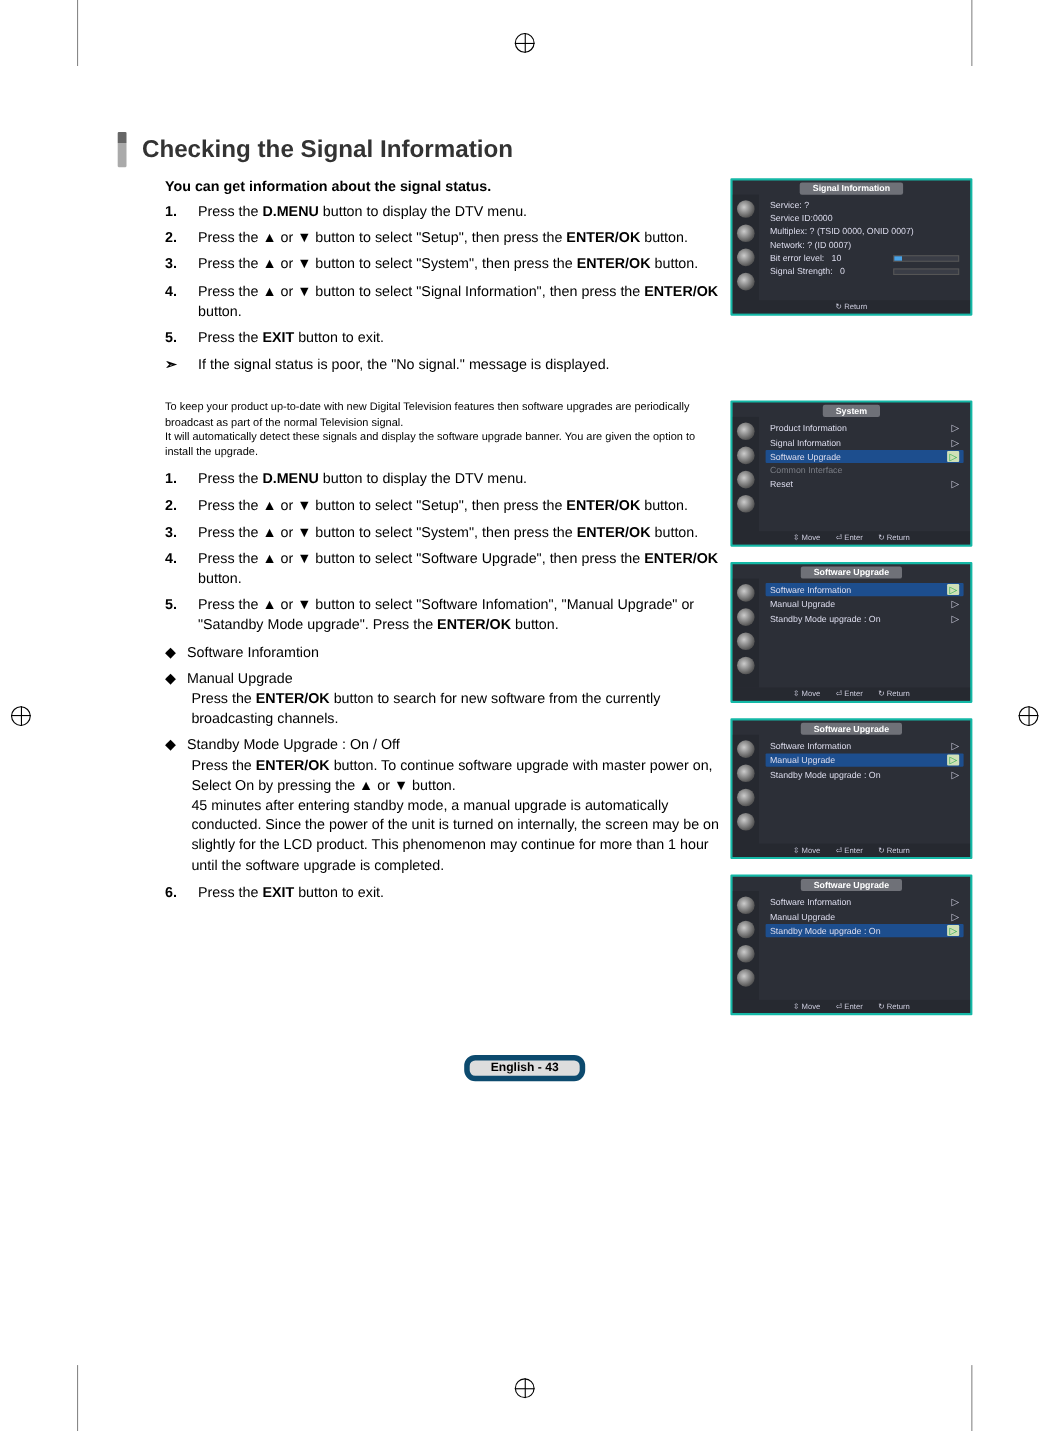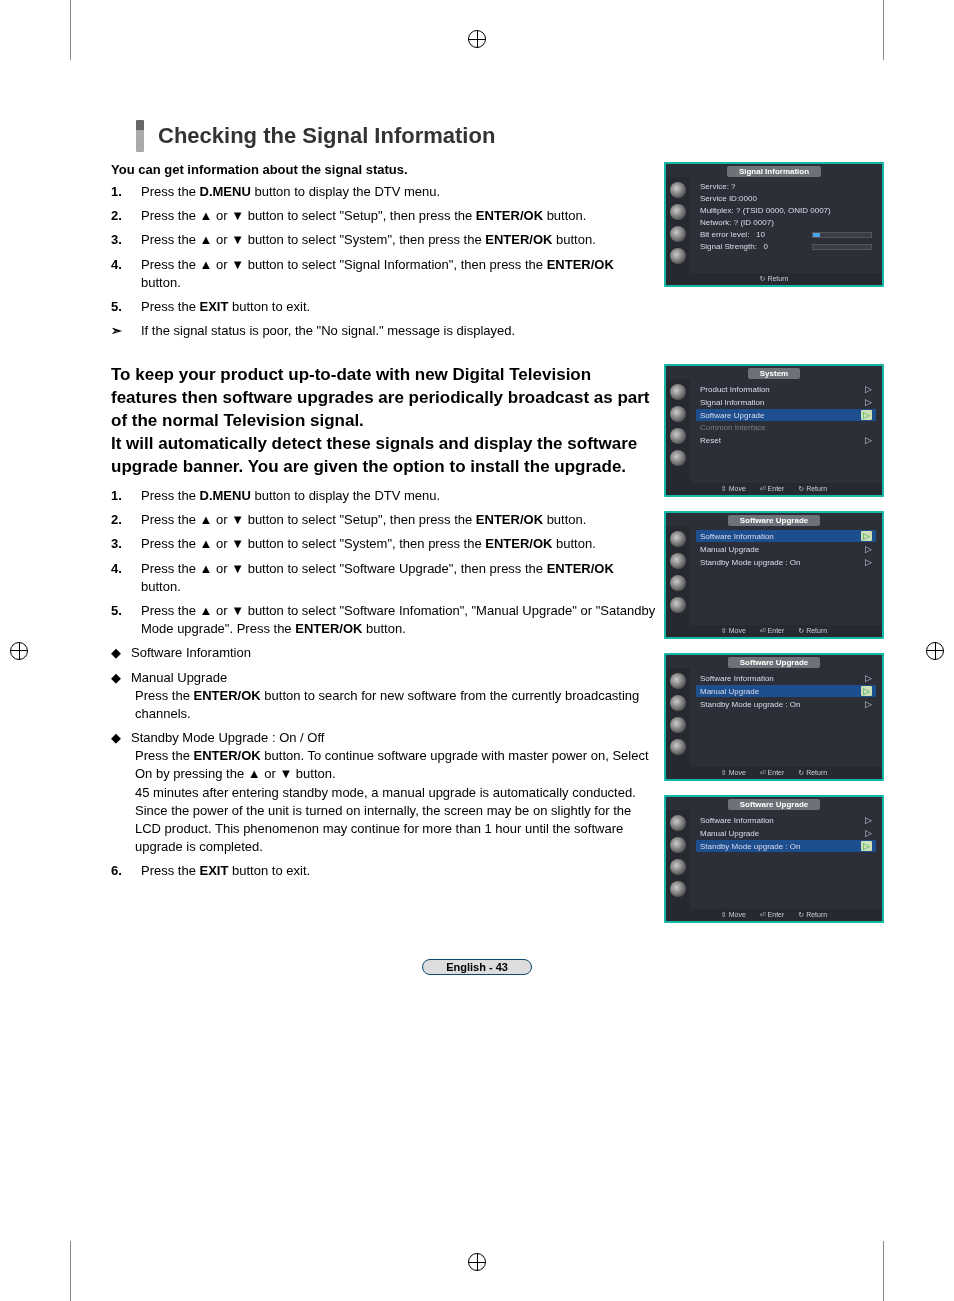--- a/index.html
+++ b/index.html
@@ -32,58 +32,58 @@
     position: relative;
     padding: 120px 70px 50px 70px;
     min-height: 1301px;
   }
   .crop-line-v { position:absolute; width:1px; height:60px; background:#888; }
   .cl-tl{top:0;left:70px}.cl-tr{top:0;right:70px}
   .cl-bl{bottom:0;left:70px}.cl-br{bottom:0;right:70px}
 
   .section-head {
     display: flex; align-items: center; gap: 14px;
-    margin: 0 0 10px 66px;
+    margin: 0 0 10px 37px;
   }
   .head-bar {
     width: 8px; height: 32px;
     background: linear-gradient(to bottom, #666 0%, #666 30%, #aaa 30%, #aaa 100%);
     border-radius: 1px;
   }
   .section-head h2 {
     font-size: 22px; font-weight: bold; color: #333; font-style: normal;
   }
   .columns {
     display: flex; gap: 8px;
-    margin-left: 41px;
+    margin-left: 80px;
   }
   .col-text { flex: 1 1 auto; min-width: 0; }
   .col-images { width: 220px; flex: 0 0 220px; }
 
   .lead { font-weight: bold; margin-bottom: 6px; font-size: 13px; }
-  .p-intro { font-weight: bold; margin-bottom: 8px; font-size: 17px; line-height: 1.35; }
+  .p-intro { font-weight: normal; margin-bottom: 8px; font-size: 10px; line-height: 1.35; }
 
   ol.steps { list-style: none; padding-left: 0; }
   ol.steps li {
     display: flex; gap: 12px; margin-bottom: 6px; line-height: 1.4; font-size: 13px;
   }
   .step-num { font-weight: bold; width: 18px; flex: 0 0 18px; }
   .step-body { flex: 1; }
   .note-row { display:flex; gap:12px; margin-bottom:6px; font-size:13px; line-height:1.4; }
   .note-icon { width:18px; flex:0 0 18px; font-weight:bold; }
 
   .diamond-list { list-style:none; padding-left:0; margin-top:4px; }
   .diamond-list > li { margin-bottom:6px; }
   .dl-head { display:flex; gap:6px; font-size:13px; line-height:1.4; }
   .dl-head .dia { flex:0 0 14px; }
   .dl-body { font-size:13px; line-height:1.4; margin-left:24px; }
 
   .page-badge {
     display:block; margin: 22px auto 0 auto; text-align:center;
-    background:#ddd; border:1px solid #0c4a6e; border-radius:10px;
+    background:#ddd; border:5px solid #0c4a6e; border-radius:10px;
     width:110px; font-size:11px; font-weight:bold; padding:1px 0;
   }
 
   .footer {
     position:absolute; bottom:20px; left:70px; right:70px;
     display:flex; justify-content:space-between; font-size:10px; color:#555;
     border-top:1px dotted #ccc; padding-top:4px;
   }
 
   

